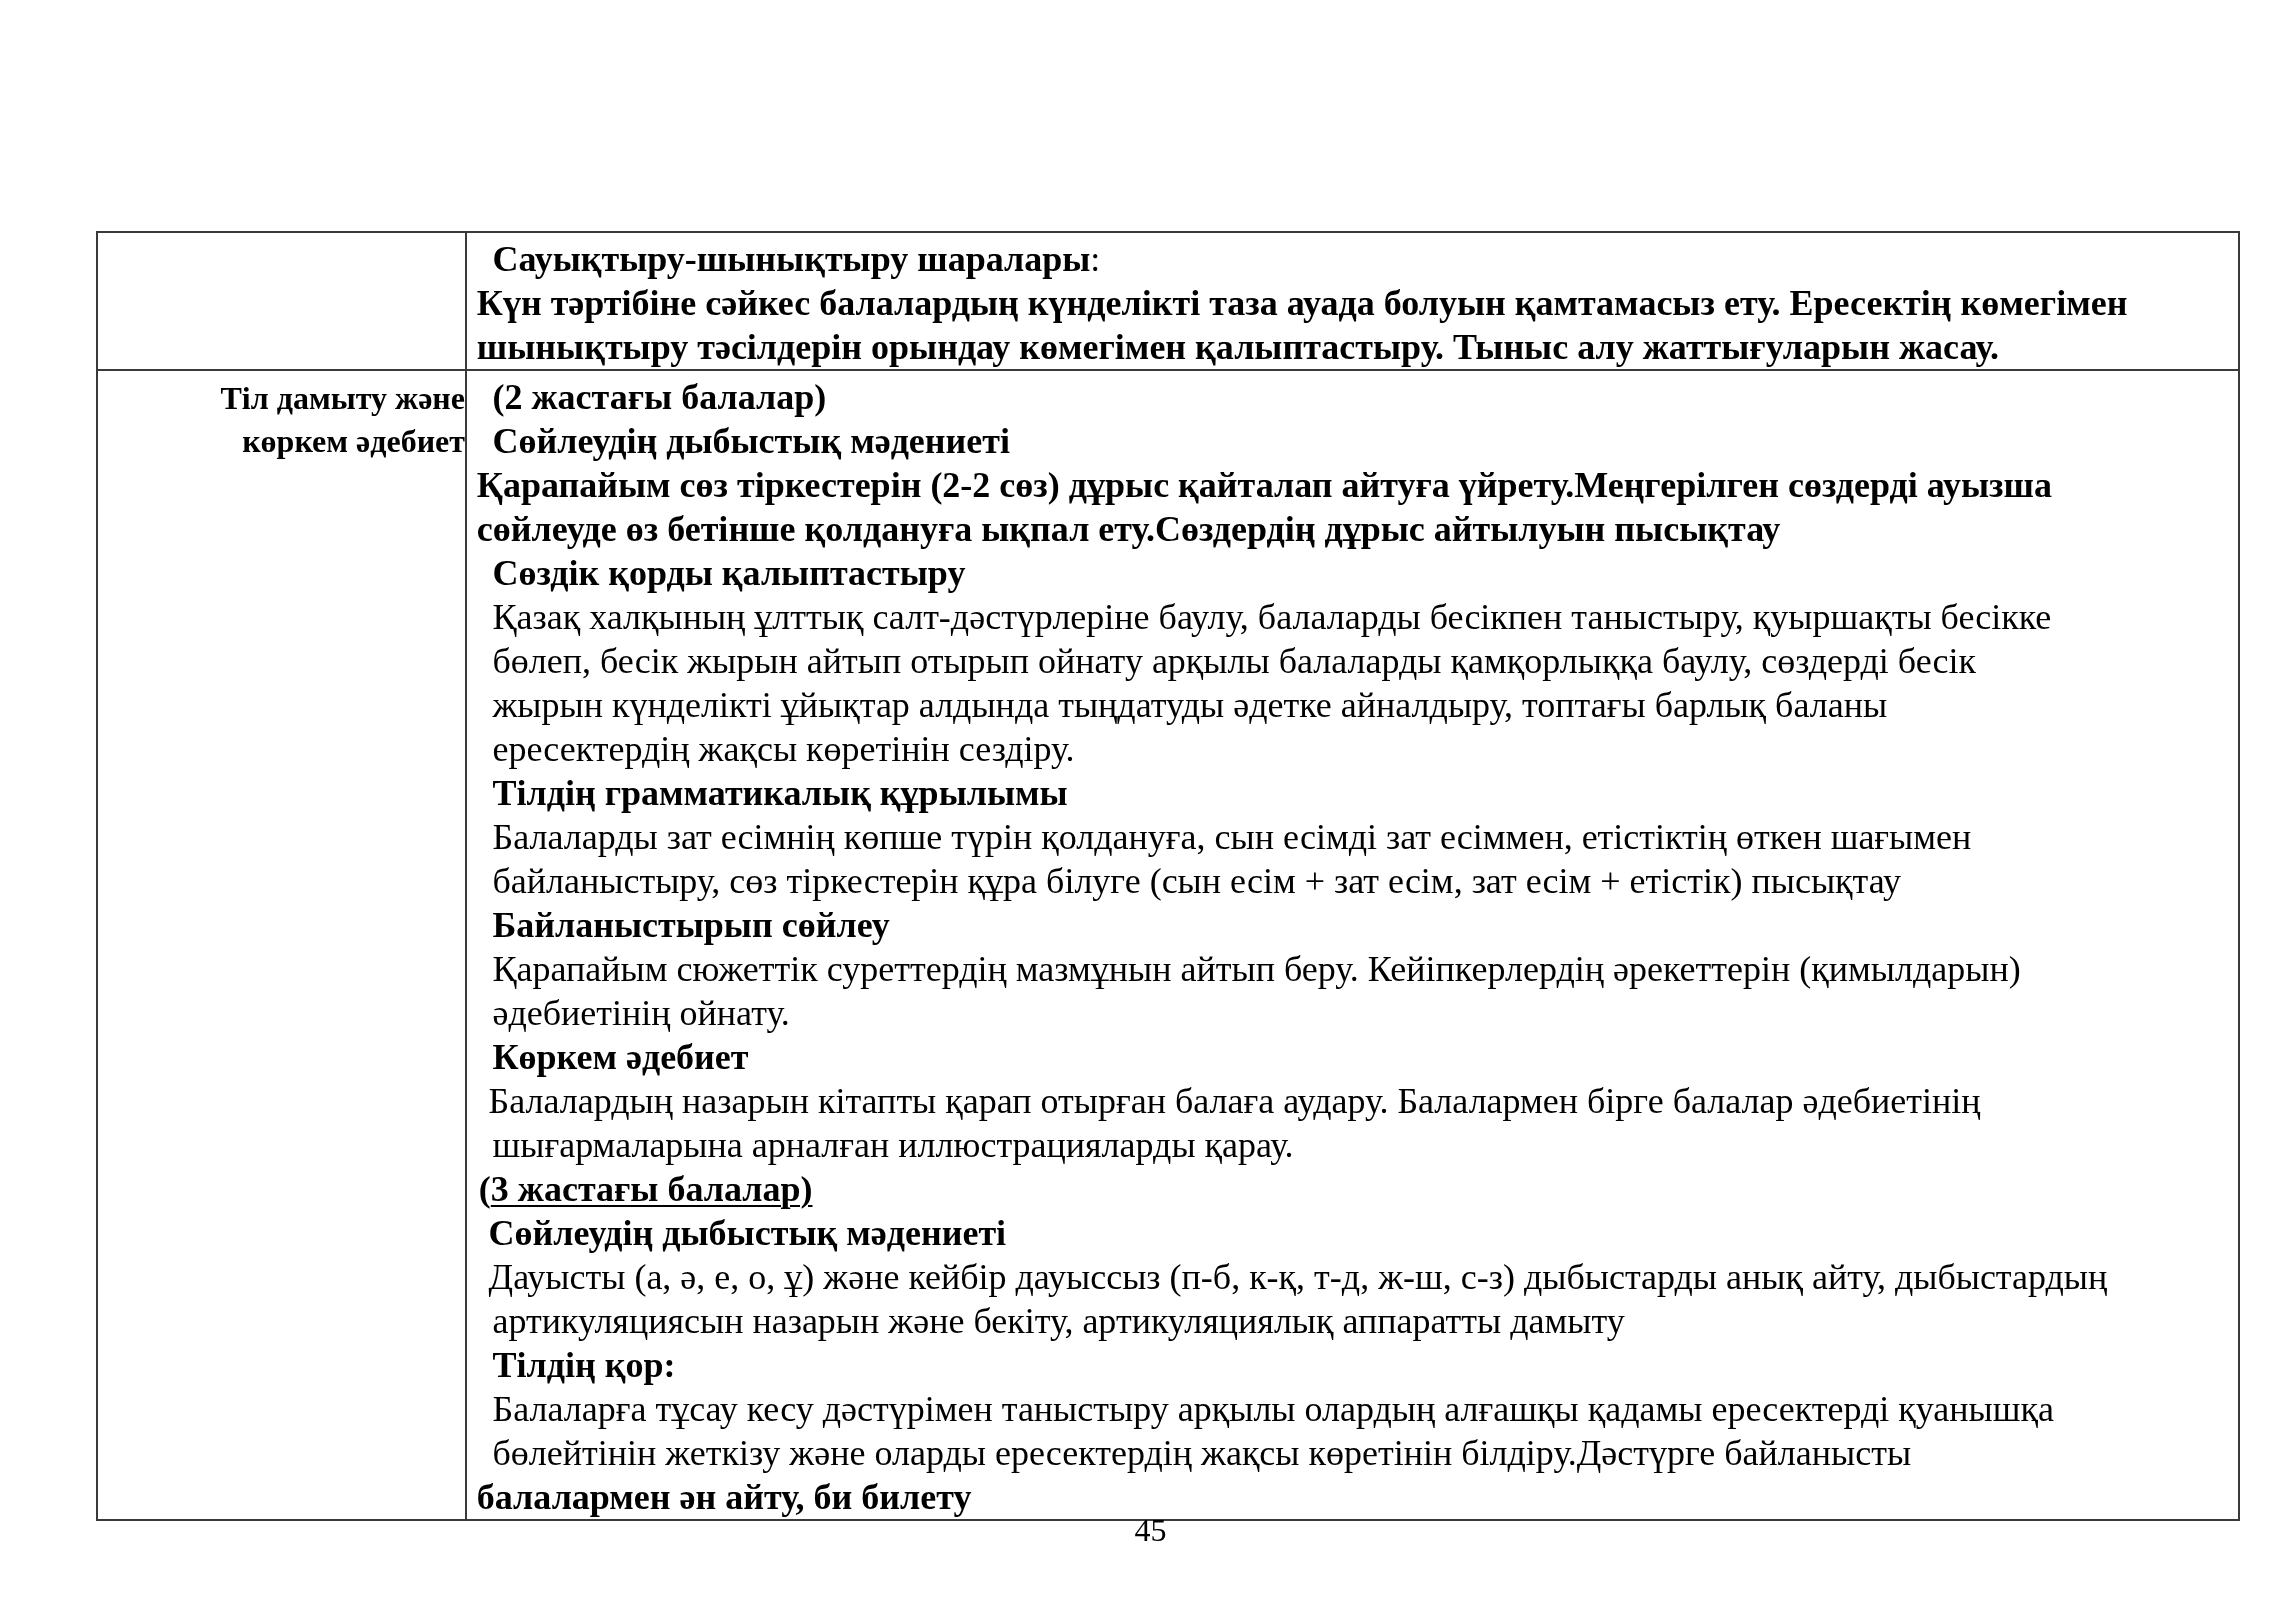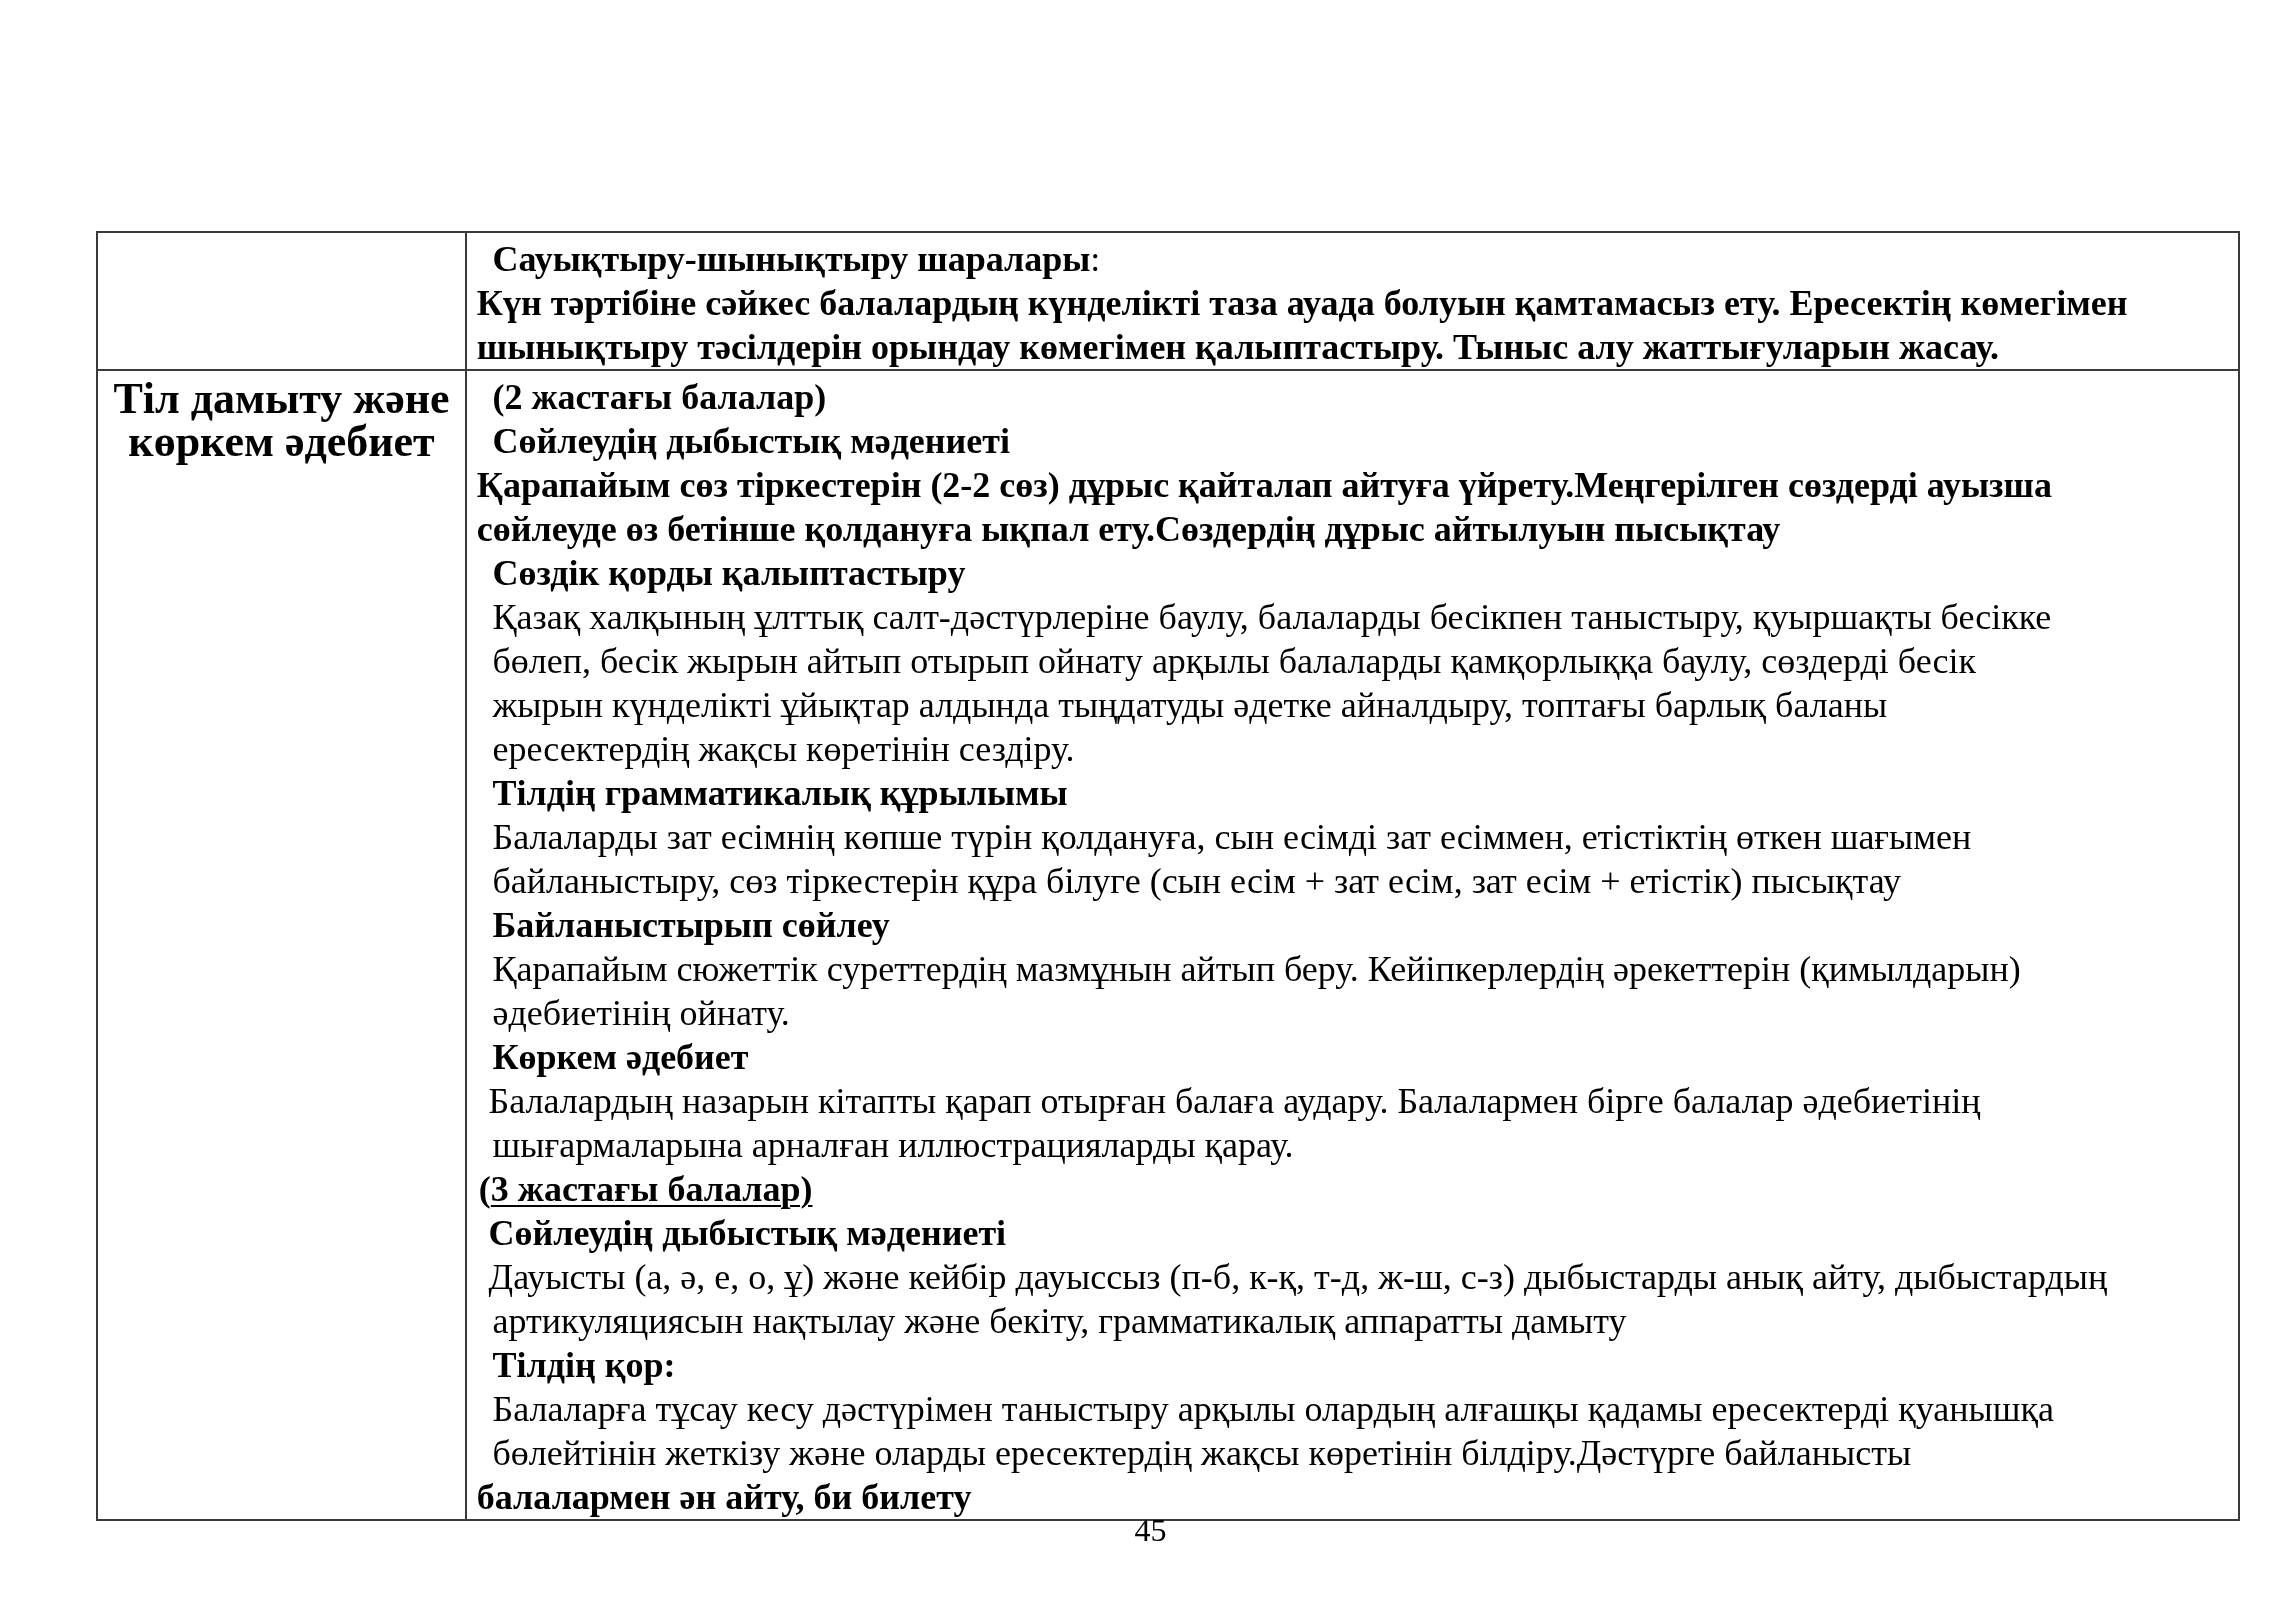--- a/index.html
+++ b/index.html
@@ -24,23 +24,23 @@
     table-layout: fixed;
   }
   .doc-table td {
     border: 2px solid #3a3a3a;
     vertical-align: top;
     padding: 0;
   }
   .col-label { width: 369px; }
   .col-content { width: 1773px; }
   .label-cell {
-    text-align: center;
+    text-align: right;
     font-weight: bold;
-    font-size: 44px;
+    font-size: 32px;
     line-height: 43px;
     padding-top: 5.9px !important;
   }
   .content-cell {
     font-size: 36px;
     line-height: 44px;
     padding-left: 9.8px !important;
   }
   .row1 .content-cell { padding-top: 3.9px !important; height: 125px; }
   .row2 .content-cell { padding-top: 3.9px !important; padding-bottom: 0 !important; }
@@ -105,21 +105,21 @@
       <span class="line ind">әдебиетінің ойнату.</span>
 
       <span class="line ind b">Көркем әдебиет</span>
       <span class="line ind2">Балалардың назарын кітапты қарап отырған балаға аудару. Балалармен бірге балалар әдебиетінің</span>
       <span class="line ind">шығармаларына арналған иллюстрацияларды қарау.</span>
 
       <span class="line b" style="padding-left:2px;"><span>(</span><span class="u">3 жастағы балалар)</span></span>
 
       <span class="line ind2 b">Сөйлеудің дыбыстық мәдениеті</span>
       <span class="line ind2">Дауысты (а, ә, е, о, ұ) және кейбір дауыссыз (п-б, к-қ, т-д, ж-ш, с-з) дыбыстарды анық айту, дыбыстардың</span>
-      <span class="line ind">артикуляциясын нақтылау және бекіту, грамматикалық аппаратты дамыту</span>
+      <span class="line ind">артикуляциясын назарын және бекіту, артикуляциялық аппаратты дамыту</span>
 
       <span class="line ind b">Тілдің қор:</span>
       <span class="line ind">Балаларға тұсау кесу дәстүрімен таныстыру арқылы олардың алғашқы қадамы ересектерді қуанышқа</span>
       <span class="line ind">бөлейтінін жеткізу және оларды ересектердің жақсы көретінін білдіру.Дәстүрге байланысты</span>
       <span class="line ind0">балалармен ән айту, би билету</span>
     </td>
   </tr>
 </tbody>
   </table>
 

